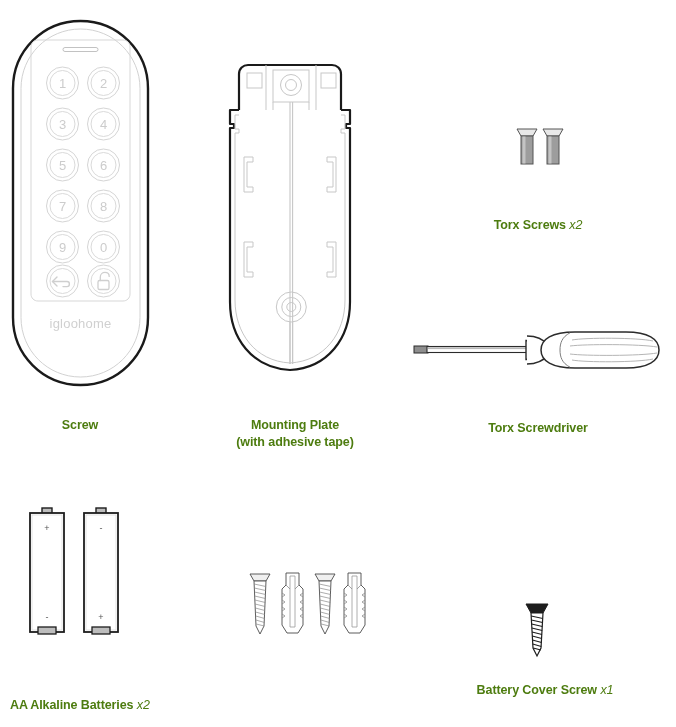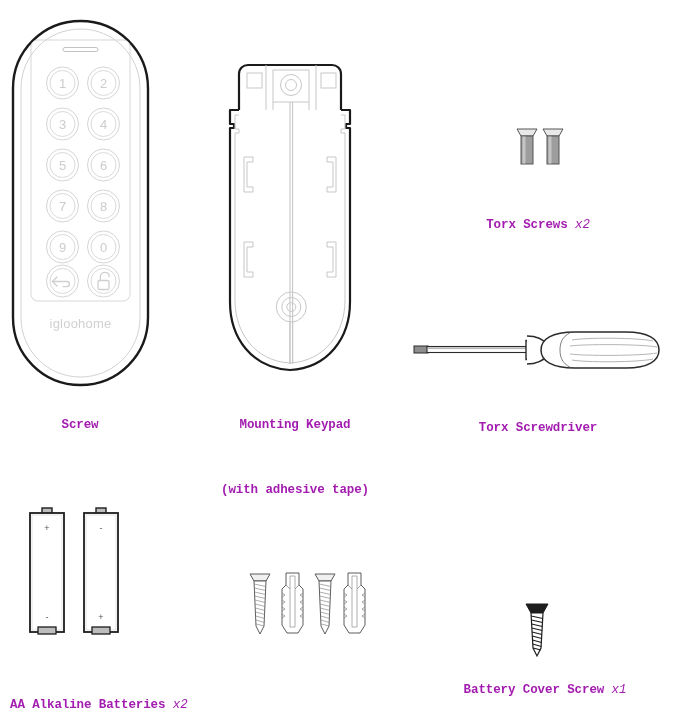--- a/index.html
+++ b/index.html
@@ -20,36 +20,35 @@
     position: absolute;
   }
   .art {
     position: absolute;
     left: 0;
     top: 0;
   }
   .caption {
     position: absolute;
     text-align: center;
-    font-family: Liberation Mono, monospace;
+    font-family: Liberation Sans, sans-serif;
     font-size: 12.5px;
     font-weight: bold;
-    color: #a21caf;
+    color: #4d7c0f;
     line-height: 17px;
     letter-spacing: -0.1px;
     white-space: nowrap;
   }
   .caption .qty {
     font-weight: normal;
     font-style: italic;
     font-size: 12.5px;
   }
   .caption .line2 {
     display: block;
-    margin-top: 48px;
   }
   .caption-left {
     text-align: left;
     margin-top: 15px;
   }
 </style>
 </head>
 <body>
 
 <div id="page">
@@ -164,21 +163,21 @@
 
       <circle cx="69.3" cy="245" r="15" fill="#ffffff" stroke="#c7c7c7" stroke-width="1"></circle>
       <circle cx="69.3" cy="245" r="9.5" fill="#ffffff" stroke="#c7c7c7" stroke-width="1"></circle>
       <circle cx="69.3" cy="245" r="4.5" fill="#ffffff" stroke="#c7c7c7" stroke-width="1"></circle>
       <line x1="68" y1="230" x2="68" y2="302" stroke="#c7c7c7" stroke-width="1.1"></line>
       <line x1="70.6" y1="230" x2="70.6" y2="302" stroke="#c7c7c7" stroke-width="1.1"></line>
     </svg>
   </div>
 
   <div class="caption" style="left:205px; top:417px; width:180px;">
-    <span>Mounting Keypad</span>
+    <span>Mounting Plate</span>
     <span class="line2">(with adhesive tape)</span>
   </div>
 
   <div class="item" style="left:512px; top:125px; width:56px; height:45px;">
     <svg class="art" width="56" height="45" viewBox="0 0 56 45">
 
       <path d="M 5 4 L 25 4 L 21 11 L 9 11 Z" fill="#e8e8e8" stroke="#555555" stroke-width="1"></path>
       <rect x="9" y="11" width="12" height="28" fill="#9d9d9d" stroke="#555555" stroke-width="1"></rect>
       <rect x="10.5" y="11.5" width="3" height="27" fill="#c4c4c4"></rect>
 

